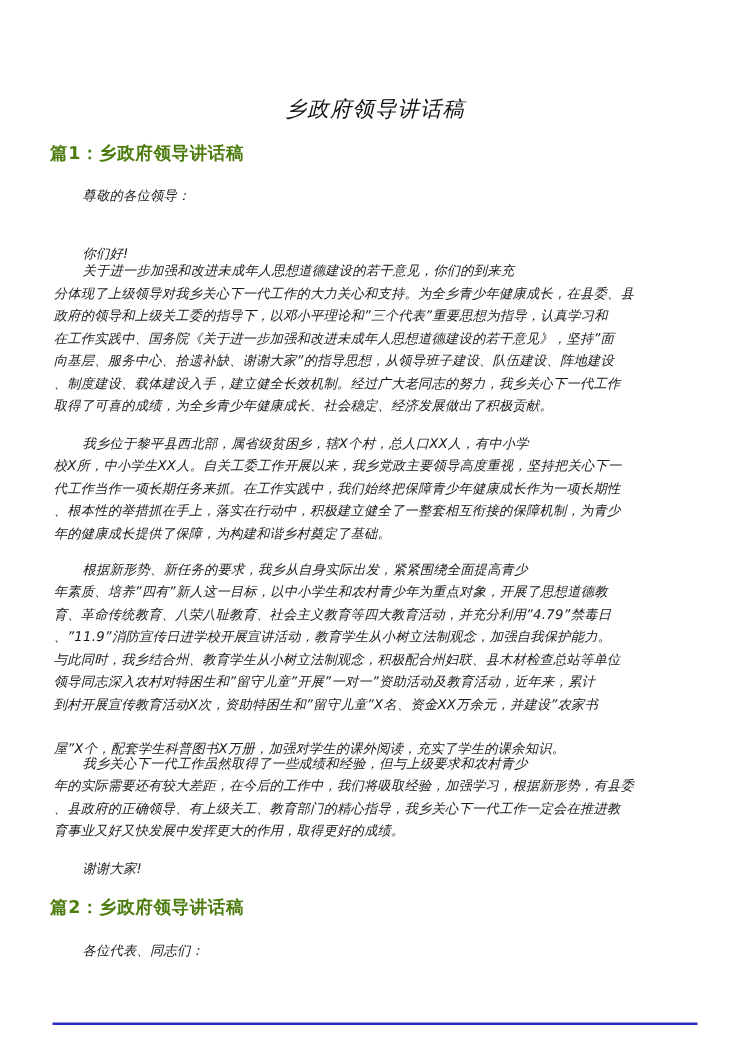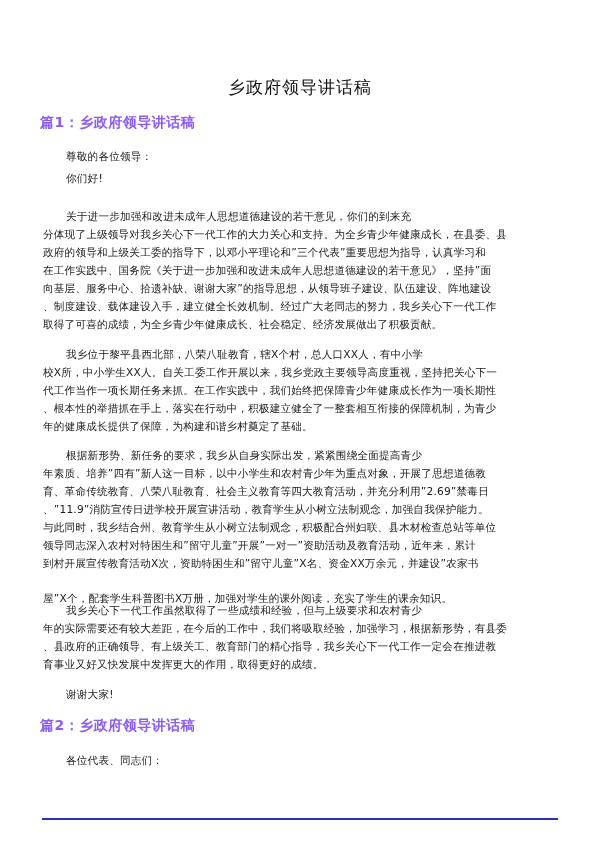--- a/index.html
+++ b/index.html
@@ -1,56 +1,56 @@
 <!DOCTYPE html>
 <html><head>
   <meta charset="utf-8">
   <style>
     html, body { margin: 0; padding: 0; background: #ffffff; }
     body { width: 600px; height: 849px; position: relative; overflow: hidden;
       font-family: "DejaVu Sans", "Liberation Sans", sans-serif; color: #222; }
     .doc-title { position: absolute; top: 76px; left: 0; width: 600px; text-align: center;
-      font-size: 17px; color: #111; letter-spacing: 1px; }
-    .sec-heading { position: absolute; left: 40px; font-size: 14px; font-weight: bold; color: #8b5cf6; letter-spacing: 0.5px; }
-    .line { position: absolute; left: 43px; font-size: 10.6px; color: #1a1a1a; white-space: nowrap; letter-spacing: 0.2px; }
+      font-size: 17px; color: #111; letter-spacing: 1px; font-style: italic; }
+    .sec-heading { position: absolute; left: 40px; font-size: 14px; font-weight: bold; color: #4d7c0f; letter-spacing: 0.5px; }
+    .line { position: absolute; left: 43px; font-size: 10.6px; color: #1a1a1a; white-space: nowrap; letter-spacing: 0.2px; font-style: italic; }
     .indent { left: 66px; }
     .rule { position: absolute; left: 42px; top: 818px; width: 516px; height: 2px; background: #2a2fc0; }
   </style>
 </head>
 <body>
 
 <div>
   <div class="doc-title">乡政府领导讲话稿</div>
 
   <div class="sec-heading" style="top:114px">篇1：乡政府领导讲话稿</div>
   <div class="line indent" style="top:150px">尊敬的各位领导：</div>
-  <div class="line indent" style="top:172px">你们好!</div>
+  <div class="line indent" style="top:196px">你们好!</div>
 
   <div>
     <div class="line indent" style="top:210px">关于进一步加强和改进未成年人思想道德建设的若干意见，你们的到来充</div>
     <div class="line" style="top:228px">分体现了上级领导对我乡关心下一代工作的大力关心和支持。为全乡青少年健康成长，在县委、县</div>
     <div class="line" style="top:246px">政府的领导和上级关工委的指导下，以邓小平理论和”三个代表”重要思想为指导，认真学习和</div>
     <div class="line" style="top:264px">在工作实践中、国务院《关于进一步加强和改进未成年人思想道德建设的若干意见》，坚持”面</div>
     <div class="line" style="top:282px">向基层、服务中心、拾遗补缺、谢谢大家”的指导思想，从领导班子建设、队伍建设、阵地建设</div>
     <div class="line" style="top:300px">、制度建设、载体建设入手，建立健全长效机制。经过广大老同志的努力，我乡关心下一代工作</div>
     <div class="line" style="top:318px">取得了可喜的成绩，为全乡青少年健康成长、社会稳定、经济发展做出了积极贡献。</div>
   </div>
 
   <div>
-    <div class="line indent" style="top:348px">我乡位于黎平县西北部，八荣八耻教育，辖X个村，总人口XX人，有中小学</div>
+    <div class="line indent" style="top:348px">我乡位于黎平县西北部，属省级贫困乡，辖X个村，总人口XX人，有中小学</div>
     <div class="line" style="top:366px">校X所，中小学生XX人。自关工委工作开展以来，我乡党政主要领导高度重视，坚持把关心下一</div>
     <div class="line" style="top:384px">代工作当作一项长期任务来抓。在工作实践中，我们始终把保障青少年健康成长作为一项长期性</div>
     <div class="line" style="top:402px">、根本性的举措抓在手上，落实在行动中，积极建立健全了一整套相互衔接的保障机制，为青少</div>
     <div class="line" style="top:420px">年的健康成长提供了保障，为构建和谐乡村奠定了基础。</div>
   </div>
 
   <div>
     <div class="line indent" style="top:449px">根据新形势、新任务的要求，我乡从自身实际出发，紧紧围绕全面提高青少</div>
     <div class="line" style="top:467px">年素质、培养”四有”新人这一目标，以中小学生和农村青少年为重点对象，开展了思想道德教</div>
-    <div class="line" style="top:485px">育、革命传统教育、八荣八耻教育、社会主义教育等四大教育活动，并充分利用”2.69”禁毒日</div>
+    <div class="line" style="top:485px">育、革命传统教育、八荣八耻教育、社会主义教育等四大教育活动，并充分利用”4.79”禁毒日</div>
     <div class="line" style="top:503px">、”11.9”消防宣传日进学校开展宣讲活动，教育学生从小树立法制观念，加强自我保护能力。</div>
     <div class="line" style="top:521px">与此同时，我乡结合州、教育学生从小树立法制观念，积极配合州妇联、县木材检查总站等单位</div>
     <div class="line" style="top:539px">领导同志深入农村对特困生和”留守儿童”开展”一对一”资助活动及教育活动，近年来，累计</div>
     <div class="line" style="top:557px">到村开展宣传教育活动X次，资助特困生和”留守儿童”X名、资金XX万余元，并建设”农家书</div>
     <div class="line" style="top:592px">屋”X个，配套学生科普图书X万册，加强对学生的课外阅读，充实了学生的课余知识。</div>
   </div>
 
   <div>
     <div class="line indent" style="top:604px">我乡关心下一代工作虽然取得了一些成绩和经验，但与上级要求和农村青少</div>
     <div class="line" style="top:622px">年的实际需要还有较大差距，在今后的工作中，我们将吸取经验，加强学习，根据新形势，有县委</div>

